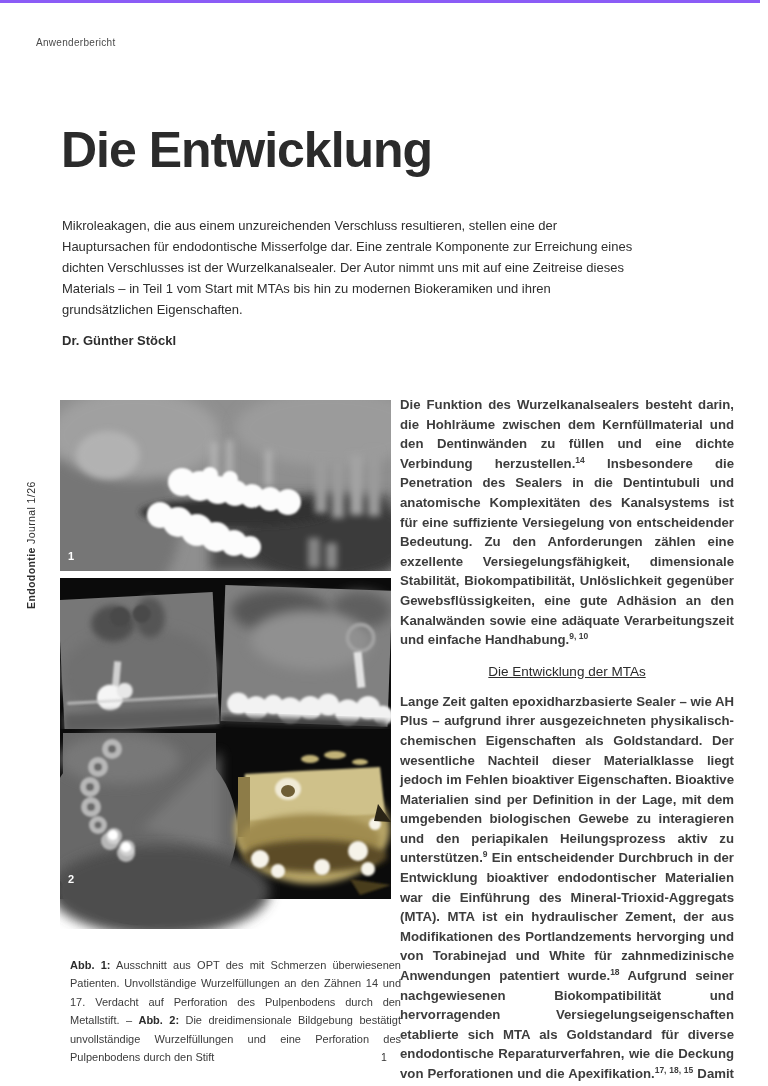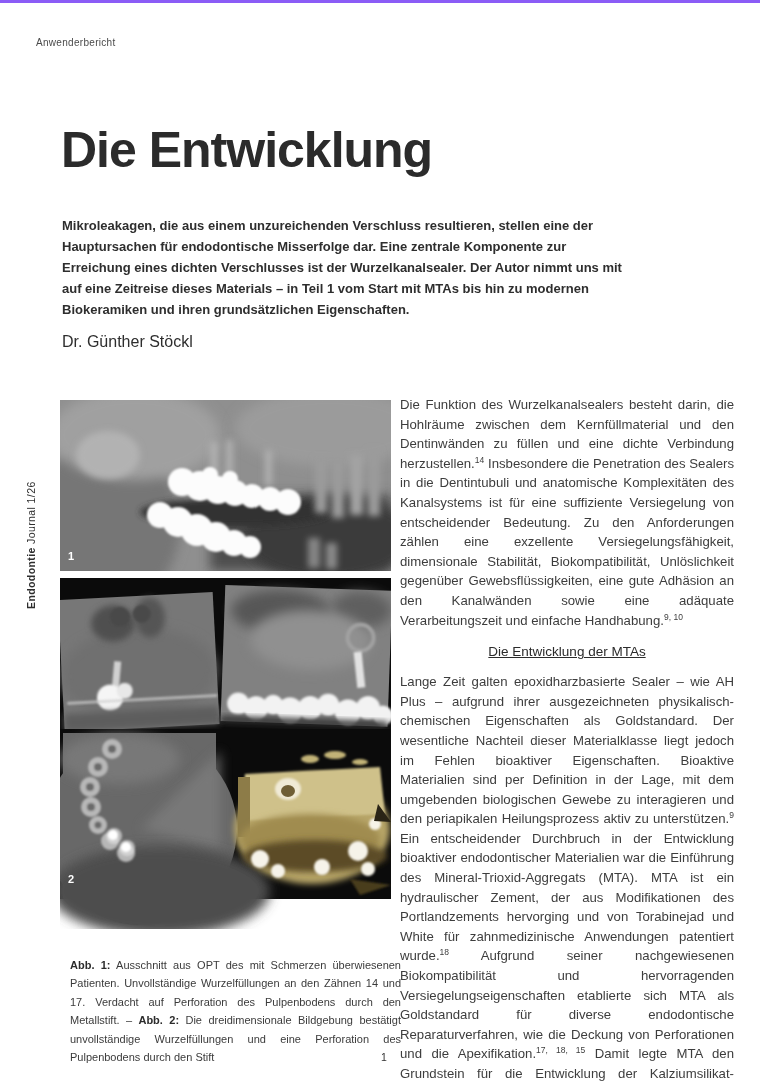--- a/index.html
+++ b/index.html
@@ -13,25 +13,25 @@
     position:absolute; left:36px; top:34px;
     font-size:10px; color:#4a4a4a; letter-spacing:.3px;
   }
   .headline {
     position:absolute; left:61px; top:88px;
     font-size:50px; line-height:50px; font-weight:bold;
     color:#2b2b2b; letter-spacing:-1px;
   }
   .intro {
     position:absolute; left:62px; top:212px; width:576px;
-    font-size:13px; line-height:21px; font-weight:bold; color:#2e2e2e;
+    font-size:13px; line-height:21px; font-weight:normal; color:#2e2e2e;
   }
   .author {
     position:absolute; left:62px; top:330px;
-    font-size:16px; font-weight:normal; color:#2e2e2e;
+    font-size:13px; font-weight:bold; color:#2e2e2e;
   }
   .journal-vertical {
     position:absolute; left:25px; top:606px;
     transform:rotate(-90deg); transform-origin:0 0;
     white-space:nowrap; font-size:10.5px; color:#2e2e2e; letter-spacing:.4px;
   }
   .journal-vertical b { font-weight:bold; }
   .figure-col { position:absolute; left:60px; top:397px; width:331px; }
   .fig-block { position:relative; display:block; }
   .fig-label {
@@ -40,21 +40,21 @@
   .caption {
     position:absolute; left:70px; top:940px; width:331px;
     font-size:11px; line-height:18.4px; color:#3b3b3b; text-align:justify;margin-top:13px;
   }
   .caption strong { color:#2b2b2b; }
   .col-right {
     position:absolute; left:400px; top:392px; width:334px;
   }
   .col-right p {
     margin:0; text-align:justify; font-size:13.2px; line-height:19.6px;
-    color:#3d3d3d; hyphens:auto;
+    color:#3d3d3d; hyphens:auto;font-weight:bold;
   }
   .col-right sup { font-size:8.5px; line-height:0; vertical-align:super; }
   .section-heading {
     margin:14px 0 13px; text-align:center; font-size:13.5px;
     font-weight:normal; color:#2b2b2b; text-decoration:underline;
   }
   .page-number {
     position:absolute; left:0; top:1048px; width:768px; text-align:center;
     font-size:10.5px; color:#333333;
   }

